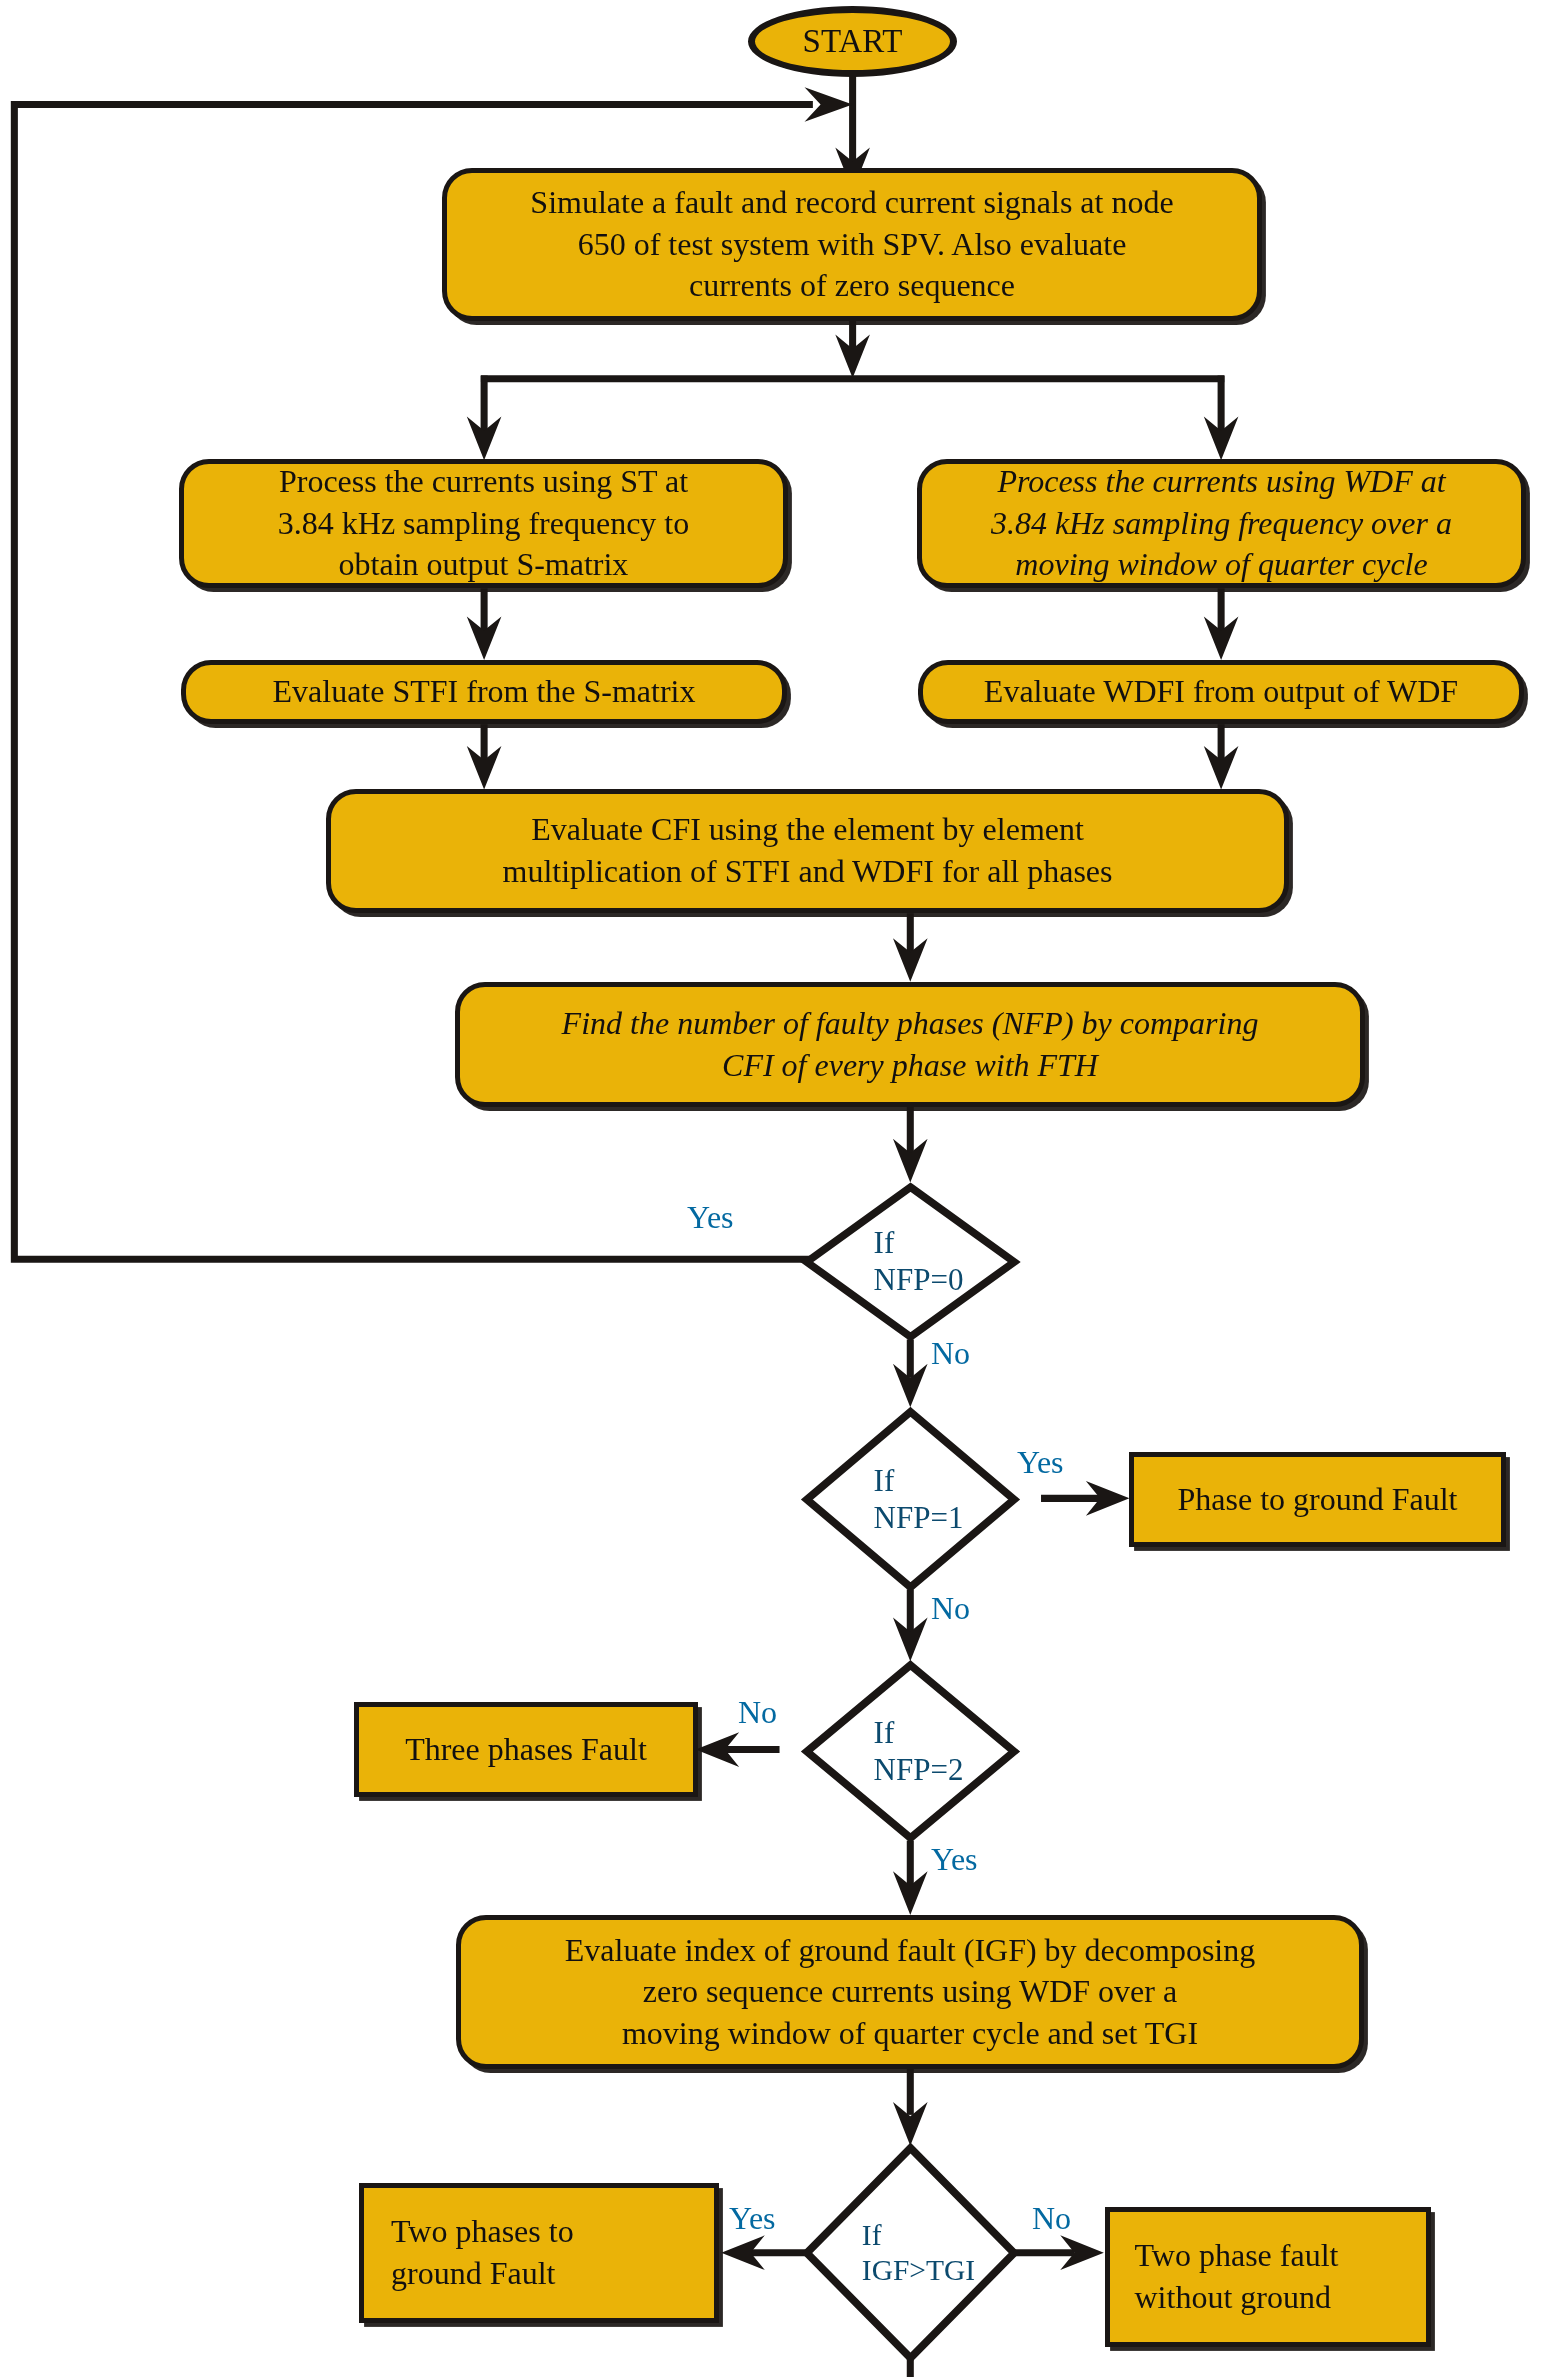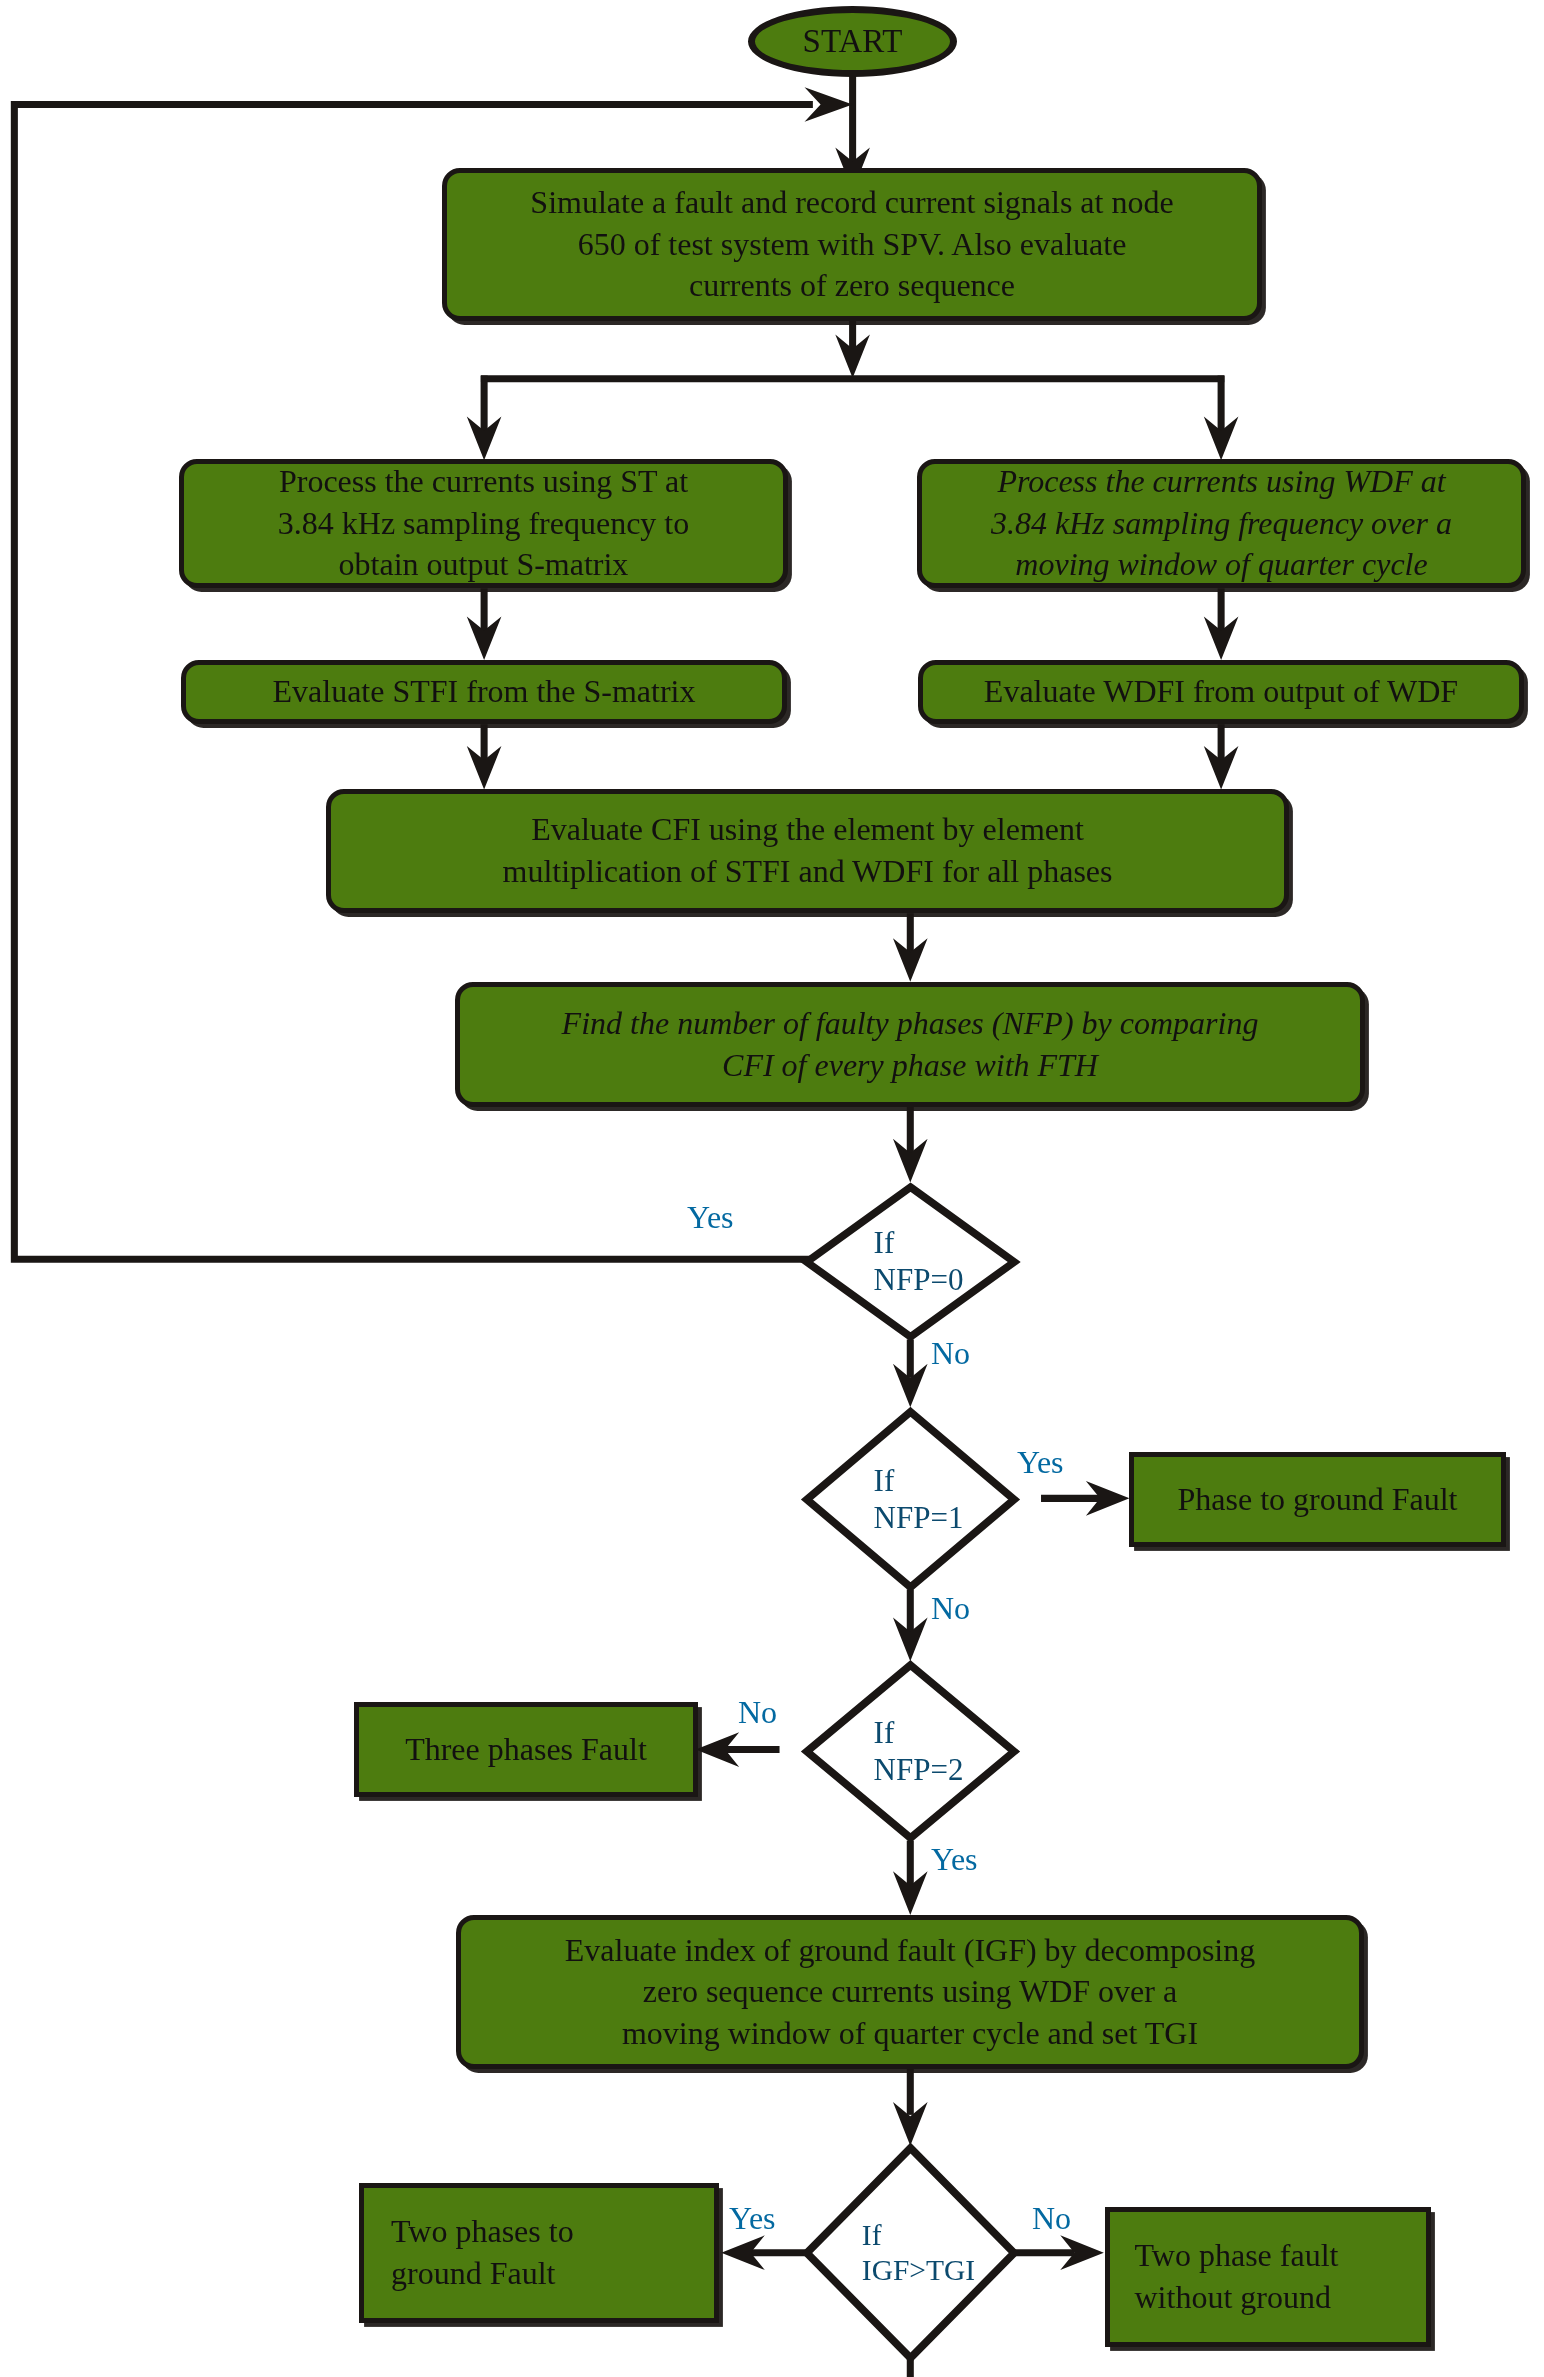--- a/index.html
+++ b/index.html
@@ -36,25 +36,25 @@
   
   .node {
     position: absolute;
     box-sizing: border-box;
     display: flex;
     align-items: center;
     justify-content: center;
     text-align: center;
     color: #121010;
     line-height: 1.30;
-    background: #4d7c0f;
+    background: #eab308;
   }
   .proc {
     border: 5.8px solid #1a1614;
-    border-radius: 18px;
+    border-radius: 30px;
     box-shadow: 4.5px 4.5px 0 -0.6px rgba(26,22,20,0.92);
   }
   .term {
     border: 5.8px solid #1a1614;
     border-radius: 0;
     box-shadow: 4.5px 4.5px 0 -0.6px rgba(26,22,20,0.92);
   }
   .oval {
     border: 7px solid #1a1614;
     border-radius: 50% / 50%;

